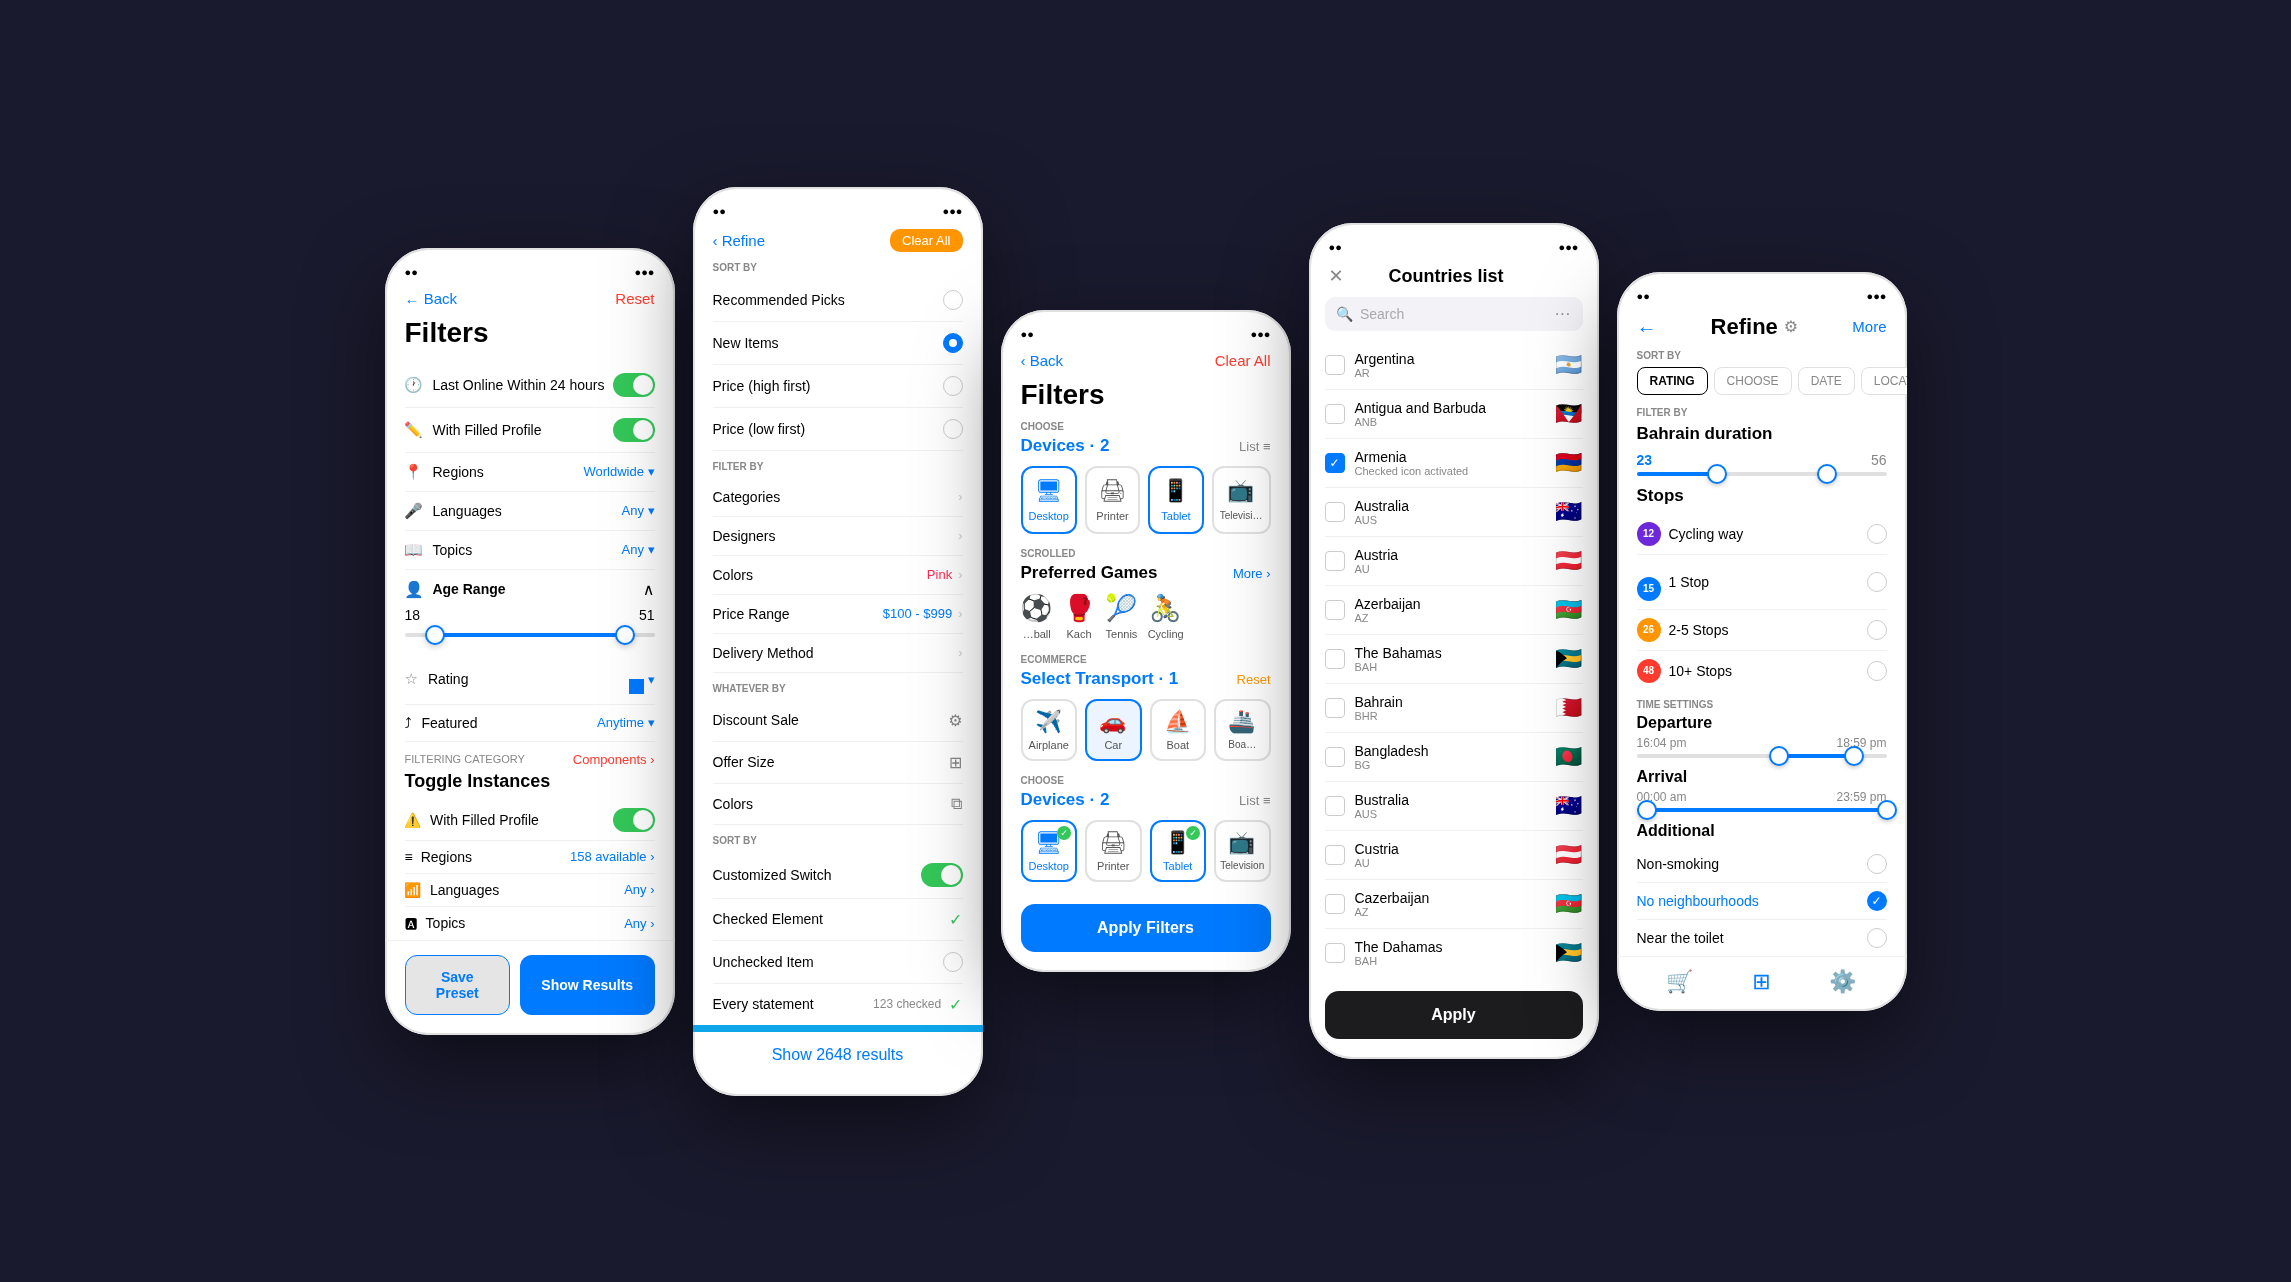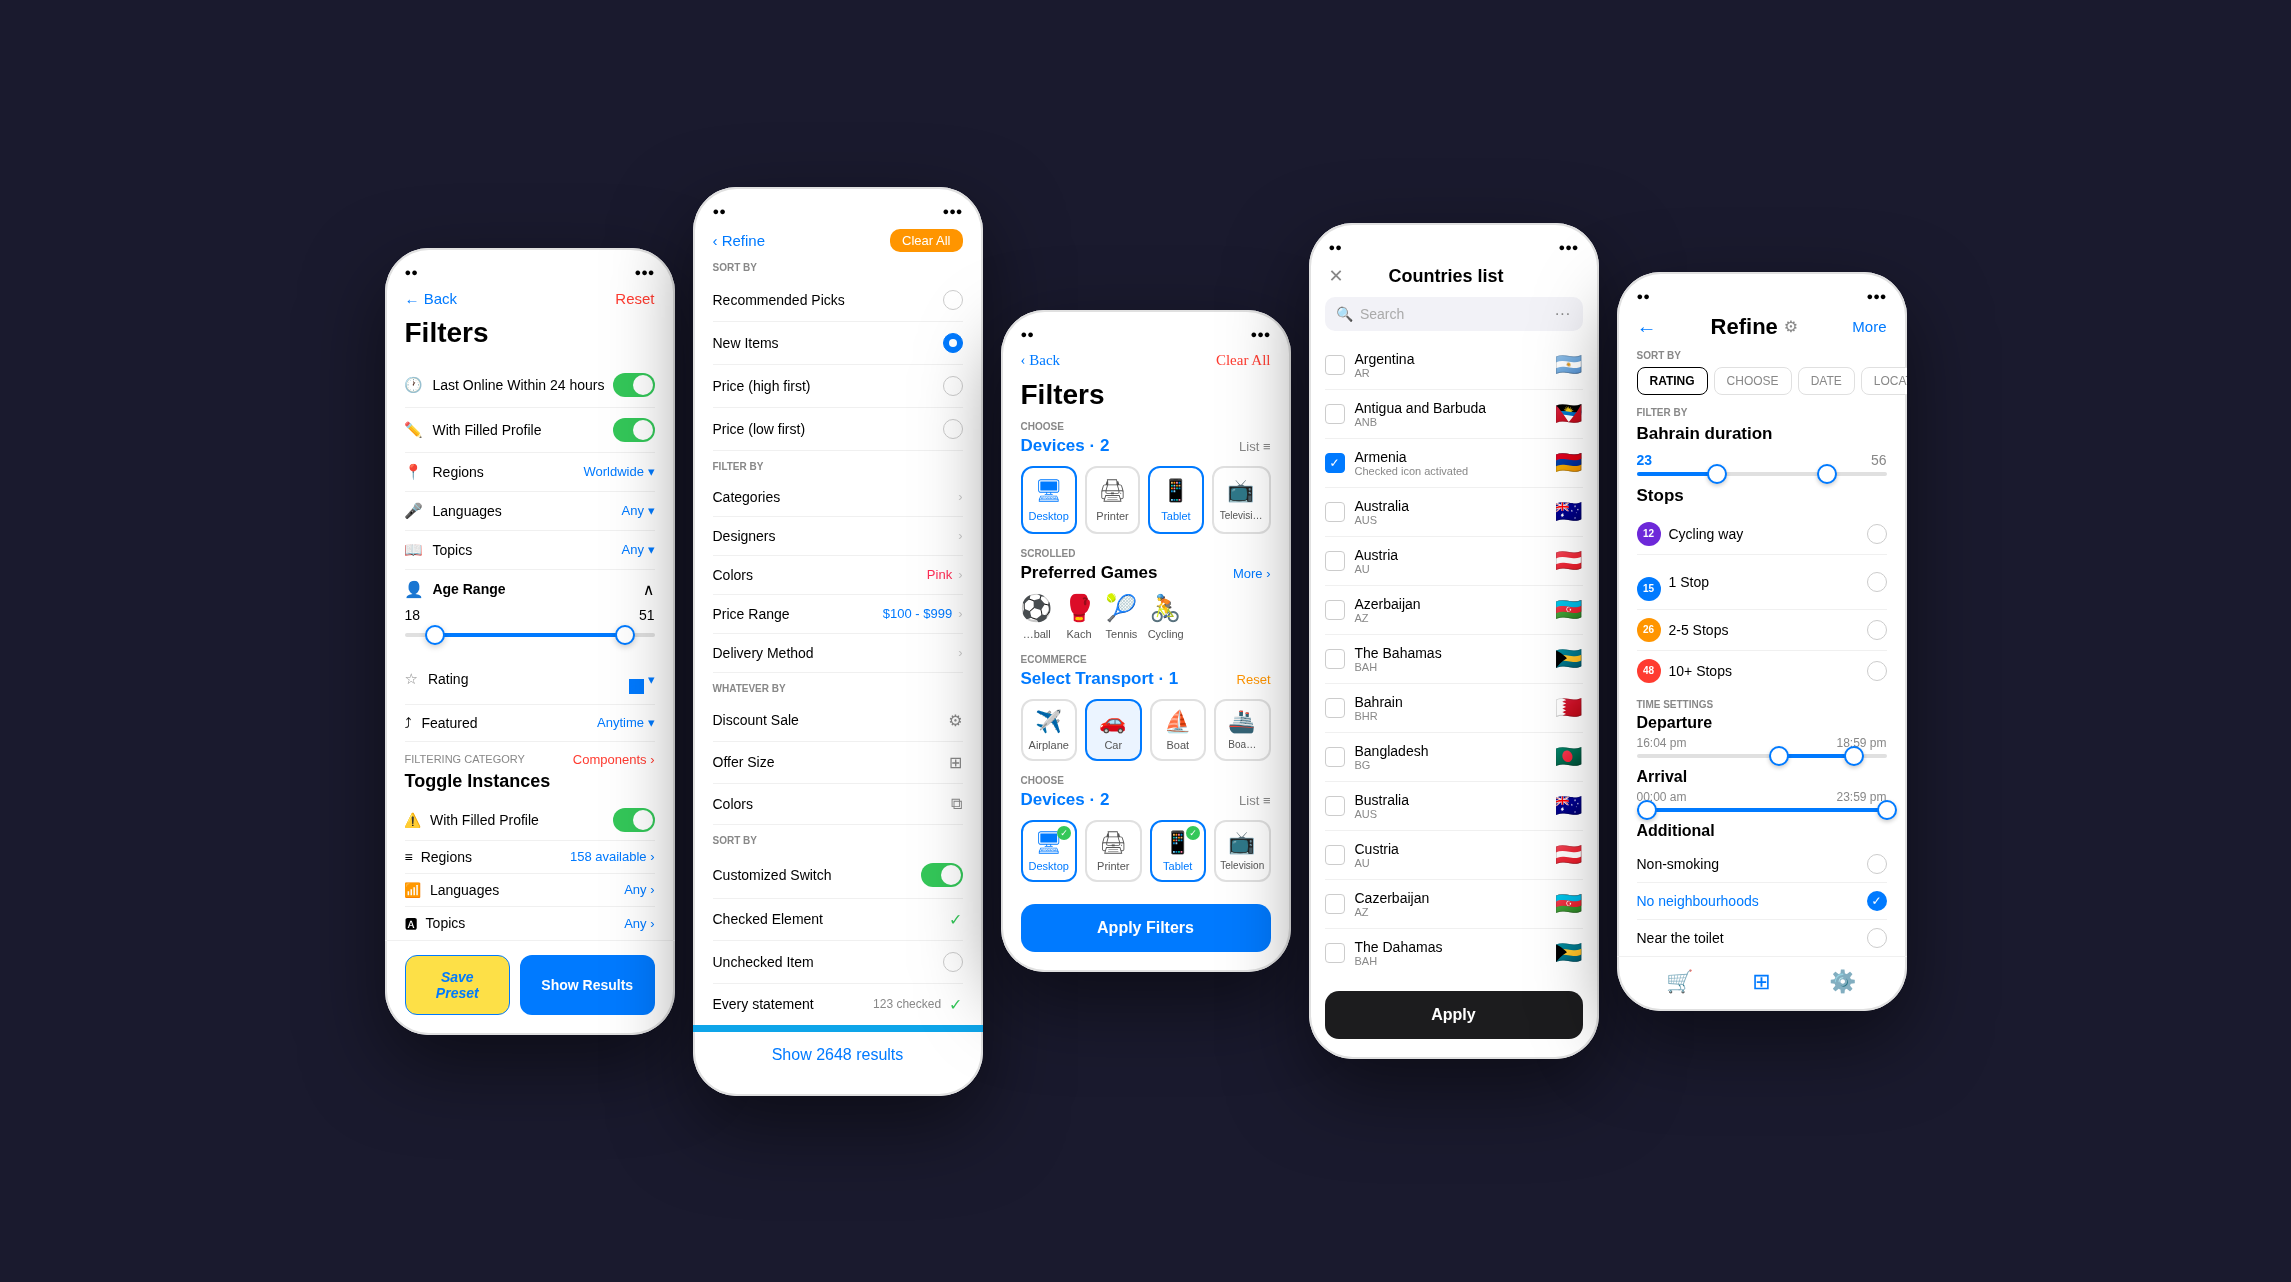--- a/index.html
+++ b/index.html
@@ -82,21 +82,21 @@
     .range-fill {
       position: absolute; left: 0; right: 0; top: 0; height: 100%; background: #007AFF; border-radius: 2px;
     }
     .range-thumb {
       position: absolute; top: -8px; width: 20px; height: 20px; border-radius: 50%;
       background: #fff; border: 2px solid #007AFF; box-shadow: 0 2px 6px rgba(0,0,0,0.2);
     }
     .star-icon { color: #888; font-size: 15px; }
     .badge-blue { color: #007AFF; font-size: 13px; margin-top: 14px; }
     .s1-footer { display: flex; gap: 10px; padding: 14px 20px 20px; border-top: 1px solid #f0f0f0; }
-    .btn-save { flex: 1; padding: 13px; border: 1.5px solid #007AFF; border-radius: 12px; color: #007AFF; background: #fde047; font-size: 14px; font-weight: 600; cursor: pointer; font-style: italic; }
+    .btn-save { flex: 1; padding: 13px; border: 1.5px solid #007AFF; border-radius: 12px; color: #007AFF; background: #e5e5e5; font-size: 14px; font-weight: 600; cursor: pointer; }
     .btn-show { flex: 1.4; padding: 13px; background: #007AFF; border: none; border-radius: 12px; color: #fff; font-size: 14px; font-weight: 600; cursor: pointer; }
     .toggle-section-row { display: flex; align-items: center; justify-content: space-between; padding: 8px 0; border-bottom: 1px solid #f0f0f0; font-size: 14px; color: #000; }
     .toggle-section-row-left { display: flex; align-items: center; gap: 8px; }
 
     
     .s2-nav { display: flex; justify-content: space-between; align-items: center; padding: 4px 20px 10px; }
     .s2-nav .back { color: #007AFF; font-size: 15px; }
     .s2-body { padding: 0 20px; flex: 1; overflow: hidden; }
     .sort-label { font-size: 10px; color: #888; font-weight: 600; text-transform: uppercase; margin-bottom: 6px; }
     .s2-row {
@@ -113,21 +113,21 @@
     .icon-gear { font-size: 16px; color: #888; }
     .icon-grid { font-size: 16px; color: #888; }
     .icon-copy { font-size: 16px; color: #888; }
     .s2-checked { color: #34C759; font-size: 16px; }
     .s2-empty-circle { width: 20px; height: 20px; border-radius: 50%; border: 1.5px solid #ccc; }
     .every-badge { color: #888; font-size: 12px; margin-right: 4px; }
     .s2-footer { padding: 14px 20px 32px; border-top: 7px solid #0ea5e9; text-align: center; }
     .btn-show-results { color: #007AFF; font-size: 16px; font-weight: 500; background: none; border: none; cursor: pointer; }
 
     
-    .s3-nav { display: flex; justify-content: space-between; align-items: center; padding: 4px 20px 10px; font-family: Liberation Serif, serif; }
+    .s3-nav { display: flex; justify-content: space-between; align-items: center; padding: 4px 20px 10px; }
     .s3-title { font-size: 28px; font-weight: 700; padding: 0 20px 10px; color: #000; }
     .s3-body { padding: 0 20px; flex: 1; overflow: hidden; }
     .choose-label { font-size: 10px; color: #888; font-weight: 600; text-transform: uppercase; margin-bottom: 4px; }
     .section-row-header { display: flex; justify-content: space-between; align-items: center; margin-bottom: 10px; }
     .section-row-title { font-size: 17px; font-weight: 700; color: #000; }
     .section-row-title span { color: #007AFF; }
     .list-view-btn { color: #888; font-size: 13px; display: flex; align-items: center; gap: 4px; }
     .device-grid { display: flex; gap: 8px; margin-bottom: 14px; }
     .device-item {
       flex: 1; display: flex; flex-direction: column; align-items: center;

